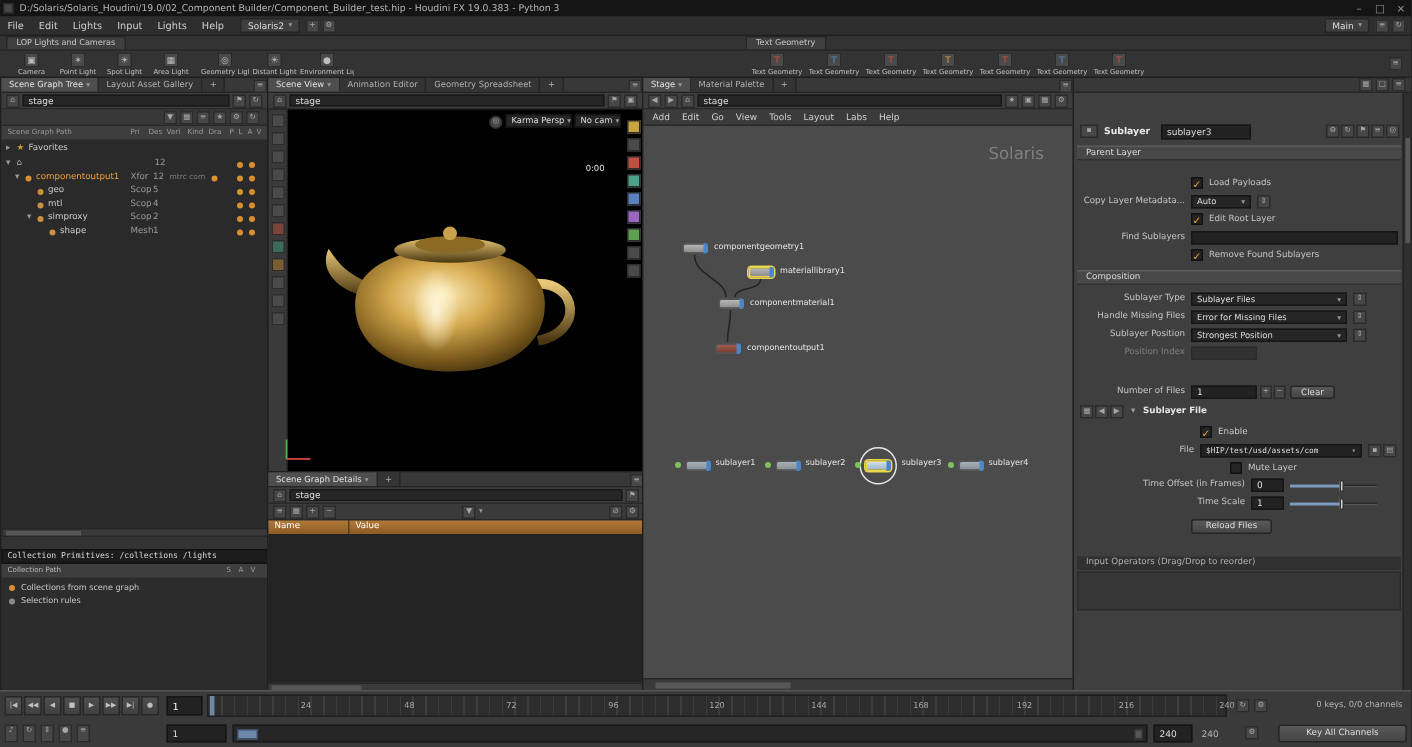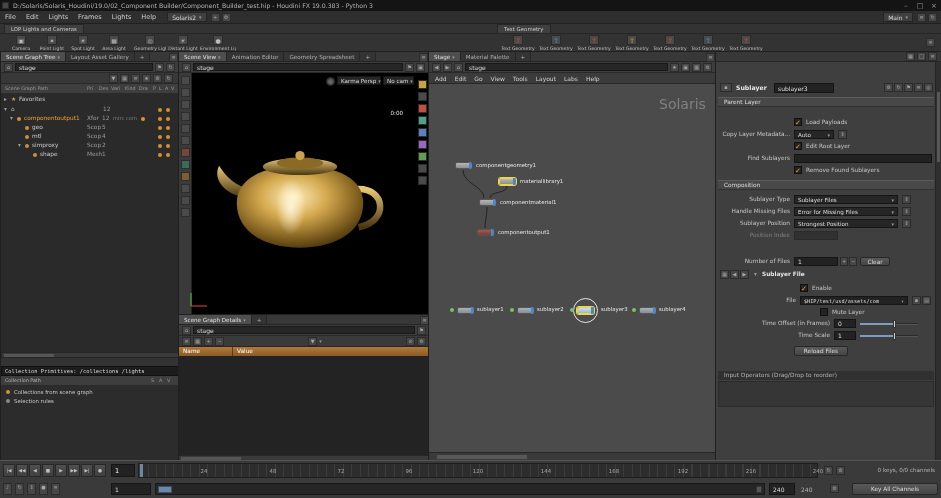--- a/index.html
+++ b/index.html
@@ -57,21 +57,21 @@
     <span style="flex:1"></span>
     <span class="winbtn">–</span>
     <span class="winbtn">□</span>
     <span class="winbtn">×</span>
   </div>
 
   <div class="abs" style="left:0;top:11px;width:941px;height:13px;background:#2e2e2e;border-bottom:1px solid #202020;display:flex;align-items:center">
     <span class="menuitem">File</span>
     <span class="menuitem">Edit</span>
     <span class="menuitem">Lights</span>
-    <span class="menuitem">Frames</span>
+    <span class="menuitem">Input</span>
     <span class="menuitem">Lights</span>
     <span class="menuitem">Help</span>
     <div class="ddbox" style="margin-left:6px">
       <span>Solaris2</span>
       <span class="caret">▾</span>
     </div>
     <span class="icn fl" style="margin-left:4px">+</span>
     <span class="icn fl" style="margin-left:2px">⚙</span>
     <span style="flex:1"></span>
     <div class="ddbox">
@@ -457,21 +457,21 @@
       <span>Edit</span>
       <span>Go</span>
       <span>View</span>
       <span>Tools</span>
       <span>Layout</span>
       <span>Labs</span>
       <span>Help</span>
     </div>
 
     <div class="abs" style="left:0;top:32px;width:287px;height:368px;background:#4b4b4b;overflow:hidden">
-      <span class="abs" style="left:230px;top:12px;font-size:14px;color:#929292;opacity:.75">Solaris</span>
+      <span class="abs" style="left:230px;top:12px;font-size:11px;color:#929292;opacity:.75">Solaris</span>
 
       <svg style="position:absolute;left:0;top:0" width="287" height="368">
         <path d="M34,86 C34,100 55,102 55,114" stroke="#222" fill="none" stroke-width="1"></path>
         <path d="M78,102 C78,110 61,107 61,114" stroke="#222" fill="none" stroke-width="1"></path>
         <path d="M58,123 C58,132 56,136 56,144" stroke="#222" fill="none" stroke-width="1"></path>
       </svg>
 
       <div class="node" style="left:26px;top:78px">
           <span class="dflag"></span>
         </div>

